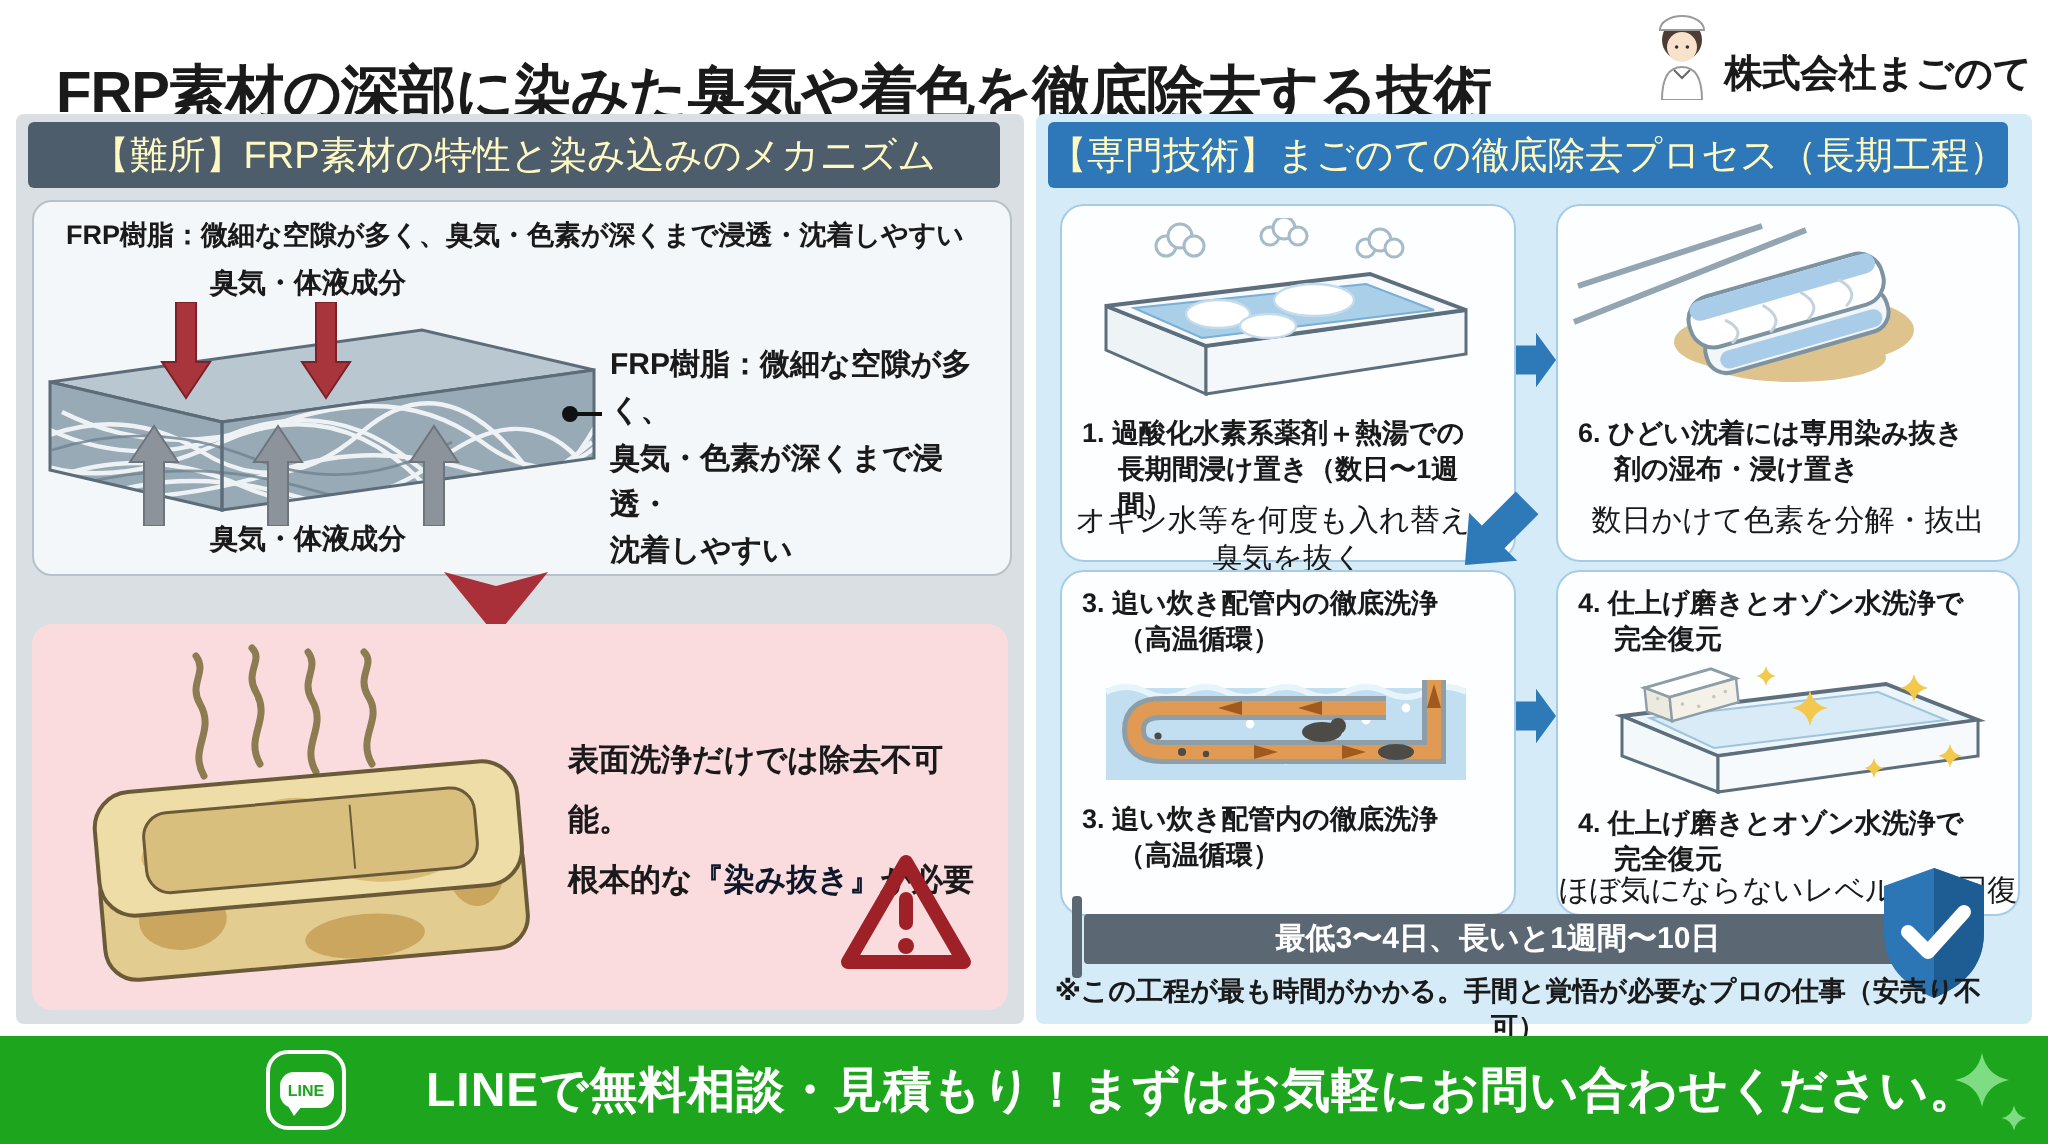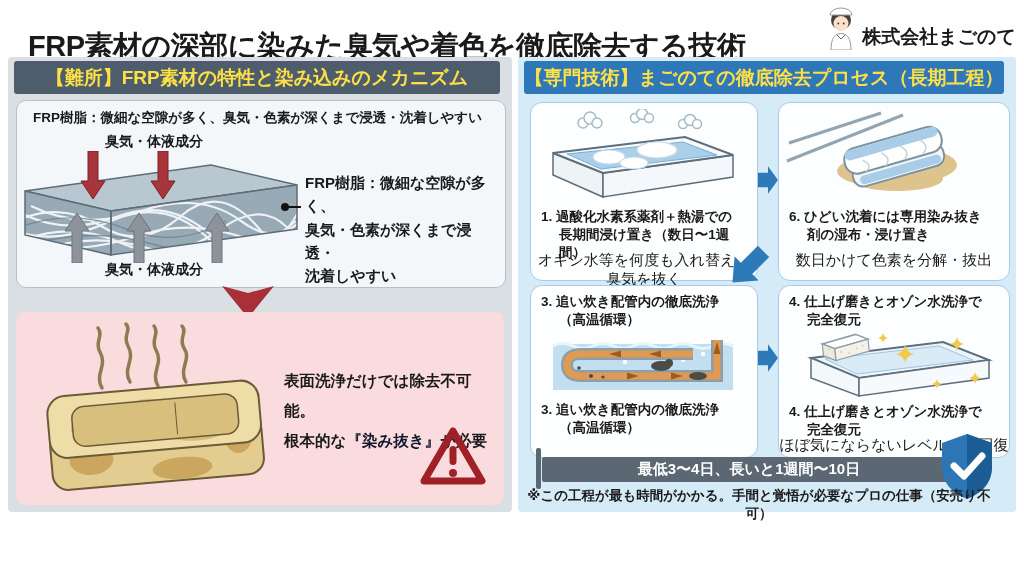--- a/index.html
+++ b/index.html
@@ -10,21 +10,21 @@
   
   .hdr-title{left:28px;top:8px;font-size:29px;font-weight:800;letter-spacing:-0.5px;}
   .brand{right:8px;top:4px;display:flex;align-items:flex-end;gap:3px;}
   .brand-name{font-size:19px;font-weight:700;}
 
   
   .panel{border-radius:4px;}
   .panel-left{left:8px;top:57px;width:504px;height:455px;background:#dadfe4;}
   .panel-right{left:518px;top:57px;width:498px;height:455px;background:#d5ecf8;}
   .panel-head{position:absolute;left:6px;right:12px;top:4px;height:33px;display:flex;align-items:center;
-              justify-content:center;color:#fde047;font-size:19px;font-weight:700;border-radius:3px;}
+              justify-content:center;color:#fef9c3;font-size:19px;font-weight:400;border-radius:3px;}
   .head-slate{background:#4e5d6b;}
   .head-blue{background:#2e77b8;}
 
   
   .mech-box{left:8px;top:43px;width:488px;height:186px;background:#f3f7f9;border:1px solid #b7c1c8;border-radius:10px;}
   .mech-caption{left:16px;top:8px;font-size:13.5px;font-weight:700;}
   .lbl-odor{font-size:14px;font-weight:700;}
   .side-note{left:288px;top:70px;width:196px;font-size:15px;font-weight:700;line-height:1.55;white-space:pre-line;}
 
   
@@ -312,14 +312,24 @@
     <div class="abs tl-cap"></div>
     <div class="abs tl-bar">最低3〜4日、長いと1週間〜10日</div>
     <svg class="abs" style="left:418px;top:373px;" width="62" height="72" viewBox="0 0 62 72">
       <path d="M31,4 L56,13 V36 C56,54 45,63 31,69 C17,63 6,54 6,36 V13 Z" fill="#2c76b5"></path>
       <path d="M31,4 L56,13 V36 C56,54 45,63 31,69 Z" fill="#1e5c94"></path>
       <path d="M18,36 L28,46 L46,26" fill="none" stroke="#ffffff" stroke-width="7" stroke-linecap="round" stroke-linejoin="round"></path>
     </svg>
     <div class="abs rp-footnote">※この工程が最も時間がかかる。手間と覚悟が必要なプロの仕事（安売り不可）</div>
   </section>
 
+  <footer class="abs footer">
+    <div class="abs line-badge">
+      <div class="line-bubble">LINE</div>
+    </div>
+    <div class="abs footer-msg">LINEで無料相談・見積もり！まずはお気軽にお問い合わせください。</div>
+    <svg class="abs" style="left:972px;top:6px;" width="44" height="44" viewBox="0 0 44 44">
+      <path transform="translate(19,16) scale(1.5)" d="M0,-9 Q1.5,-1.5 9,0 Q1.5,1.5 0,9 Q-1.5,1.5 -9,0 Q-1.5,-1.5 0,-9 Z" fill="#7edc82"></path>
+      <path transform="translate(35,35) scale(0.7)" d="M0,-9 Q1.5,-1.5 9,0 Q1.5,1.5 0,9 Q-1.5,1.5 -9,0 Q-1.5,-1.5 0,-9 Z" fill="#7edc82"></path>
+    </svg>
+  </footer>
 
 </div>
 
 </body></html>

